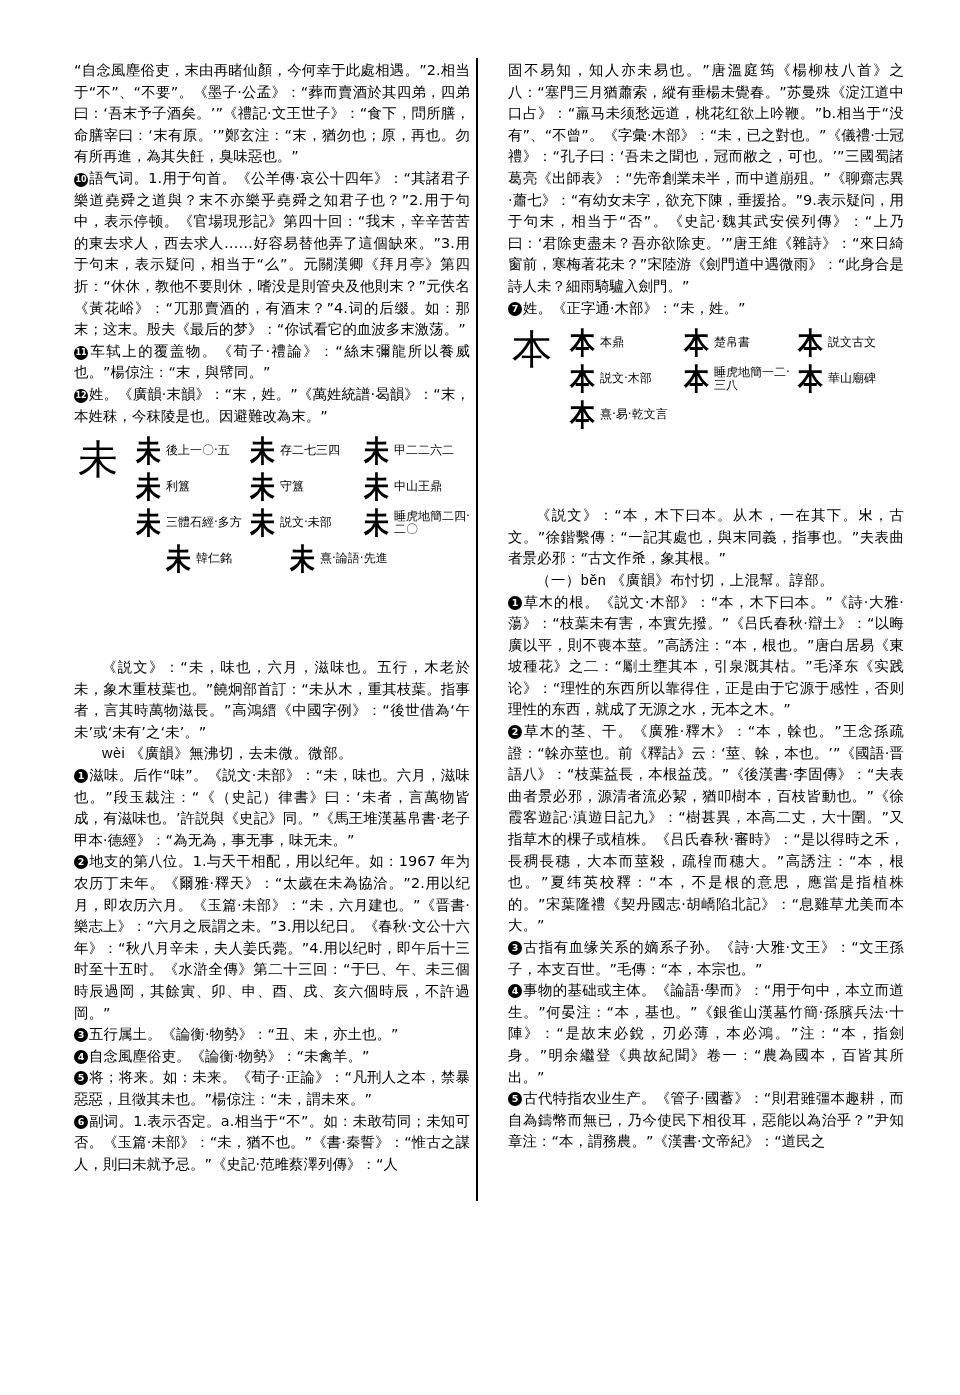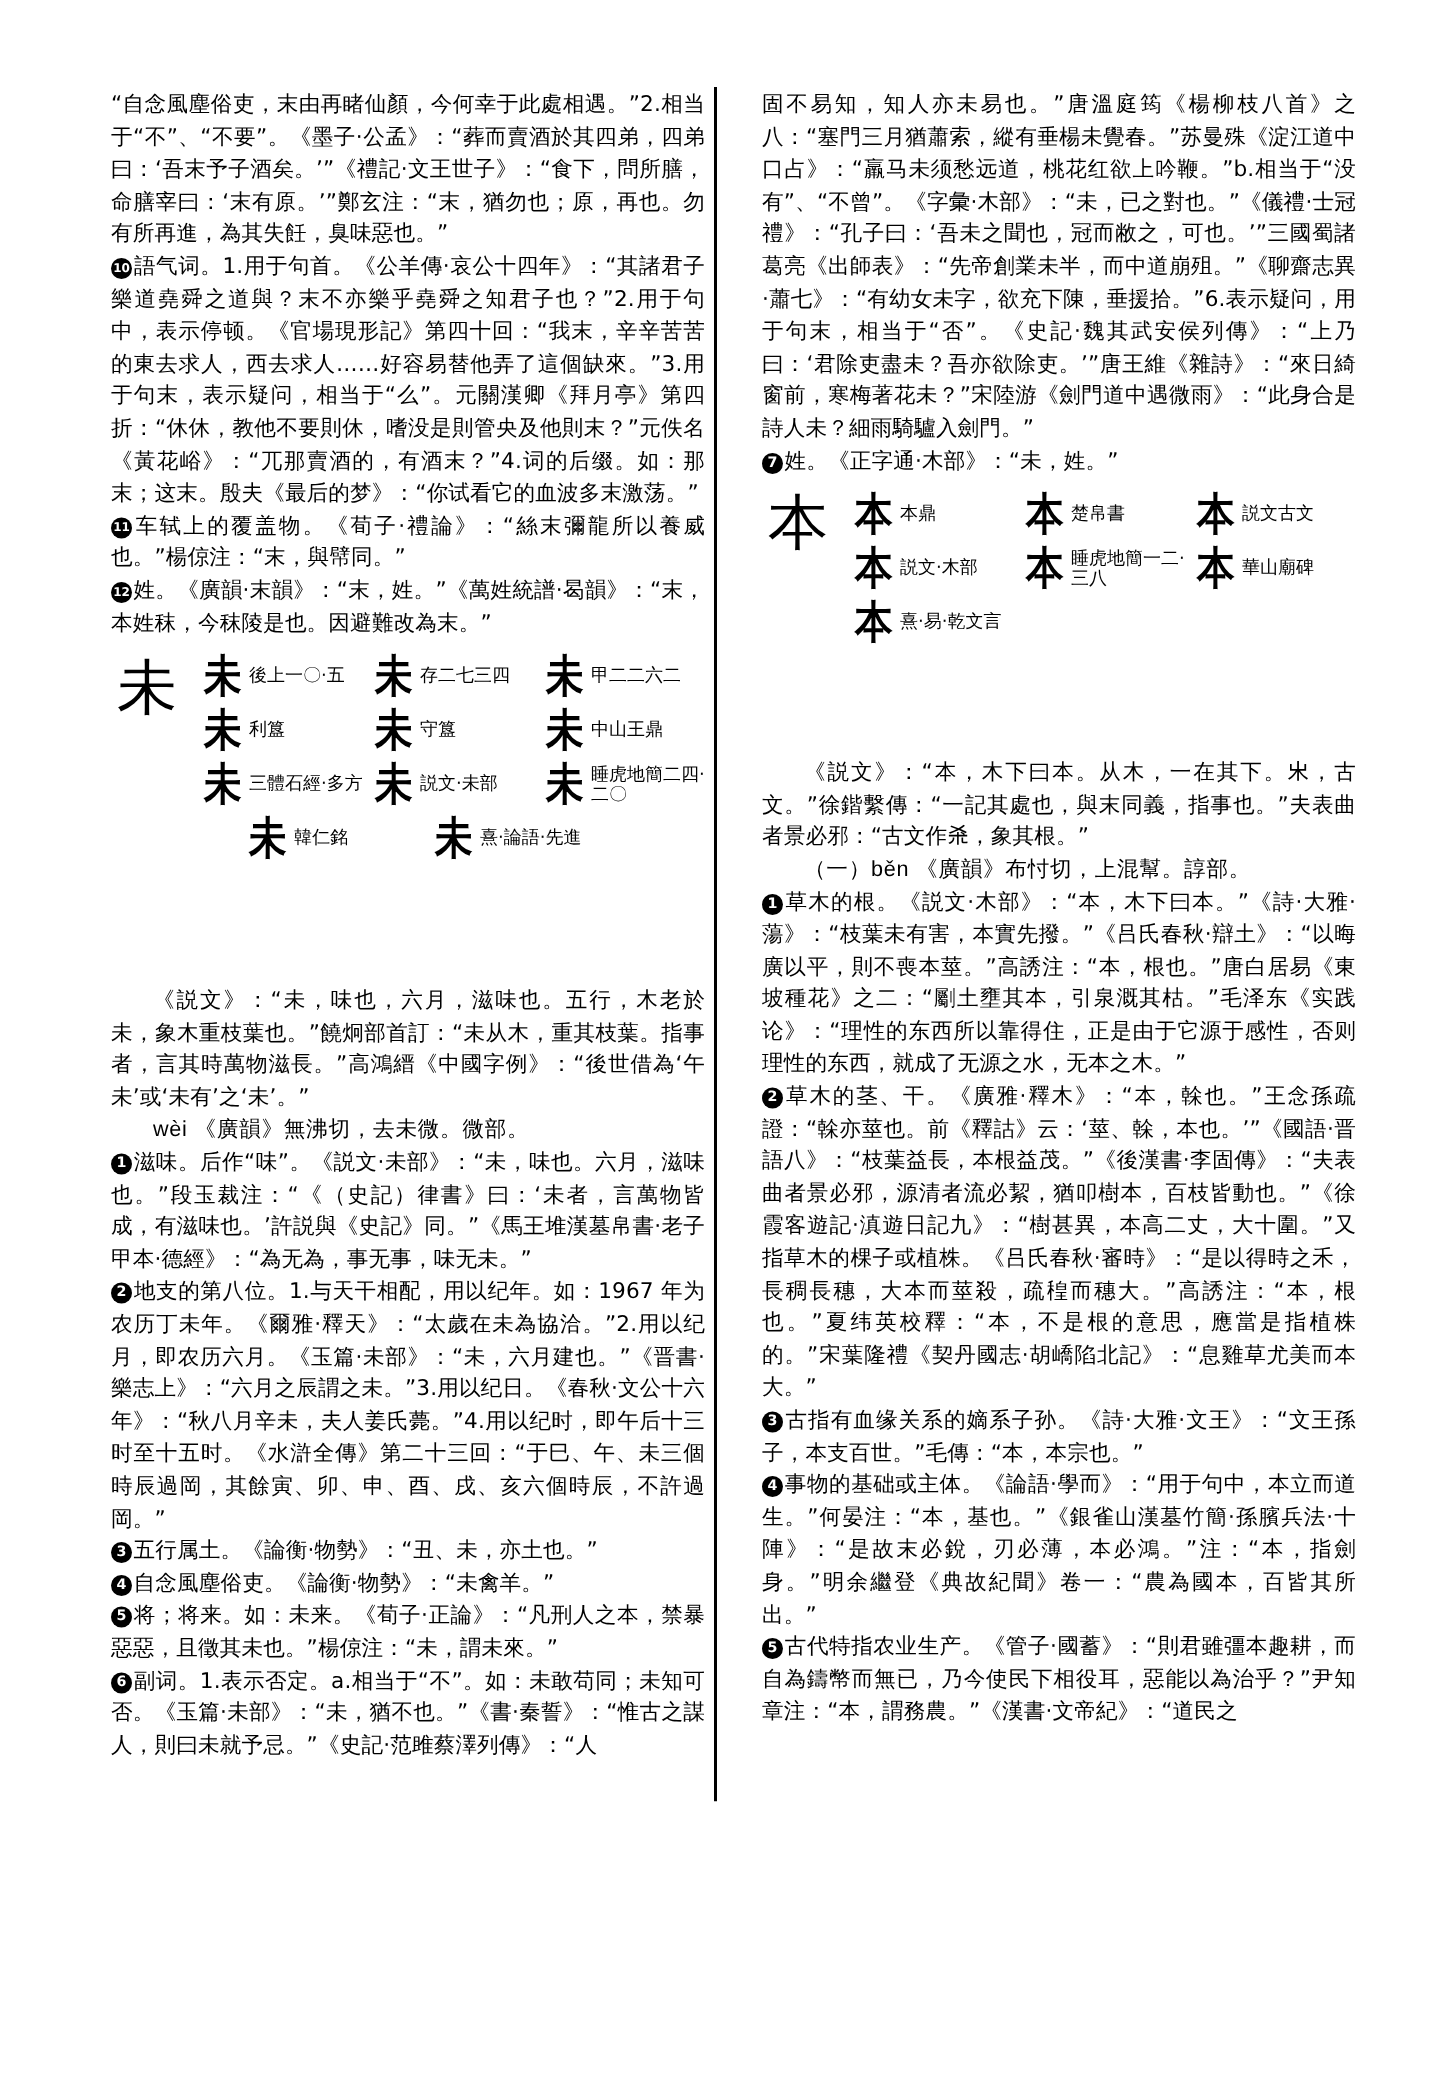--- a/index.html
+++ b/index.html
@@ -274,21 +274,21 @@
         <p><span class="sense">2</span><span>地支的第八位。1.与天干相配，用以纪年。如：1967 年为农历丁未年。《爾雅·釋天》：“太歲在未為協洽。”2.用以纪月，即农历六月。《玉篇·未部》：“未，六月建也。”《晋書·樂志上》：“六月之辰謂之未。”3.用以纪日。《春秋·文公十六年》：“秋八月辛未，夫人姜氏薨。”4.用以纪时，即午后十三时至十五时。《水滸全傳》第二十三回：“于巳、午、未三個時辰過岡，其餘寅、卯、申、酉、戌、亥六個時辰，不許過岡。”</span></p>
         <p><span class="sense">3</span><span>五行属土。《論衡·物勢》：“丑、未，亦土也。”</span></p>
         <p><span class="sense">4</span><span>自念風塵俗吏。《論衡·物勢》：“未禽羊。”</span></p>
         <p><span class="sense">5</span><span>将；将来。如：未来。《荀子·正論》：“凡刑人之本，禁暴惡惡，且徵其未也。”楊倞注：“未，謂未來。”</span></p>
         <p><span class="sense">6</span><span>副词。1.表示否定。a.相当于“不”。如：未敢苟同；未知可否。《玉篇·未部》：“未，猶不也。”《書·秦誓》：“惟古之謀人，則曰未就予忌。”《史記·范雎蔡澤列傳》：“人</span></p>
       </div>
     </div>
 
     <div class="col col-right">
       <div class="tblock">
-        <p>固不易知，知人亦未易也。”唐溫庭筠《楊柳枝八首》之八：“塞門三月猶蕭索，縱有垂楊未覺春。”苏曼殊《淀江道中口占》：“羸马未须愁远道，桃花红欲上吟鞭。”b.相当于“没有”、“不曾”。《字彙·木部》：“未，已之對也。”《儀禮·士冠禮》：“孔子曰：‘吾未之聞也，冠而敝之，可也。’”三國蜀諸葛亮《出師表》：“先帝創業未半，而中道崩殂。”《聊齋志異·蕭七》：“有幼女未字，欲充下陳，垂援拾。”6.表示疑问，用于句末，相当于“否”。《史記·魏其武安侯列傳》：“上乃曰：‘君除吏盡未？吾亦欲除吏。’”唐王維《雜詩》：“來日綺窗前，寒梅著花未？”宋陸游《劍門道中遇微雨》：“此身合是詩人未？細雨騎驢入劍門。”</p>
+        <p>固不易知，知人亦未易也。”唐溫庭筠《楊柳枝八首》之八：“塞門三月猶蕭索，縱有垂楊未覺春。”苏曼殊《淀江道中口占》：“羸马未须愁远道，桃花红欲上吟鞭。”b.相当于“没有”、“不曾”。《字彙·木部》：“未，已之對也。”《儀禮·士冠禮》：“孔子曰：‘吾未之聞也，冠而敝之，可也。’”三國蜀諸葛亮《出師表》：“先帝創業未半，而中道崩殂。”《聊齋志異·蕭七》：“有幼女未字，欲充下陳，垂援拾。”9.表示疑问，用于句末，相当于“否”。《史記·魏其武安侯列傳》：“上乃曰：‘君除吏盡未？吾亦欲除吏。’”唐王維《雜詩》：“來日綺窗前，寒梅著花未？”宋陸游《劍門道中遇微雨》：“此身合是詩人未？細雨騎驢入劍門。”</p>
         <p><span class="sense">7</span><span>姓。《正字通·木部》：“未，姓。”</span></p>
       </div>
 
       <div class="glyphchart" style="height:168px">
         <div class="gc-head" style="left:4px; top:0px;">本</div>
         <div class="gc-rows">
 
           <div class="gc-row" style="padding-left:62px">
             <div class="gc-cell" style="width:118px">
               <span class="gc-form">本</span>

